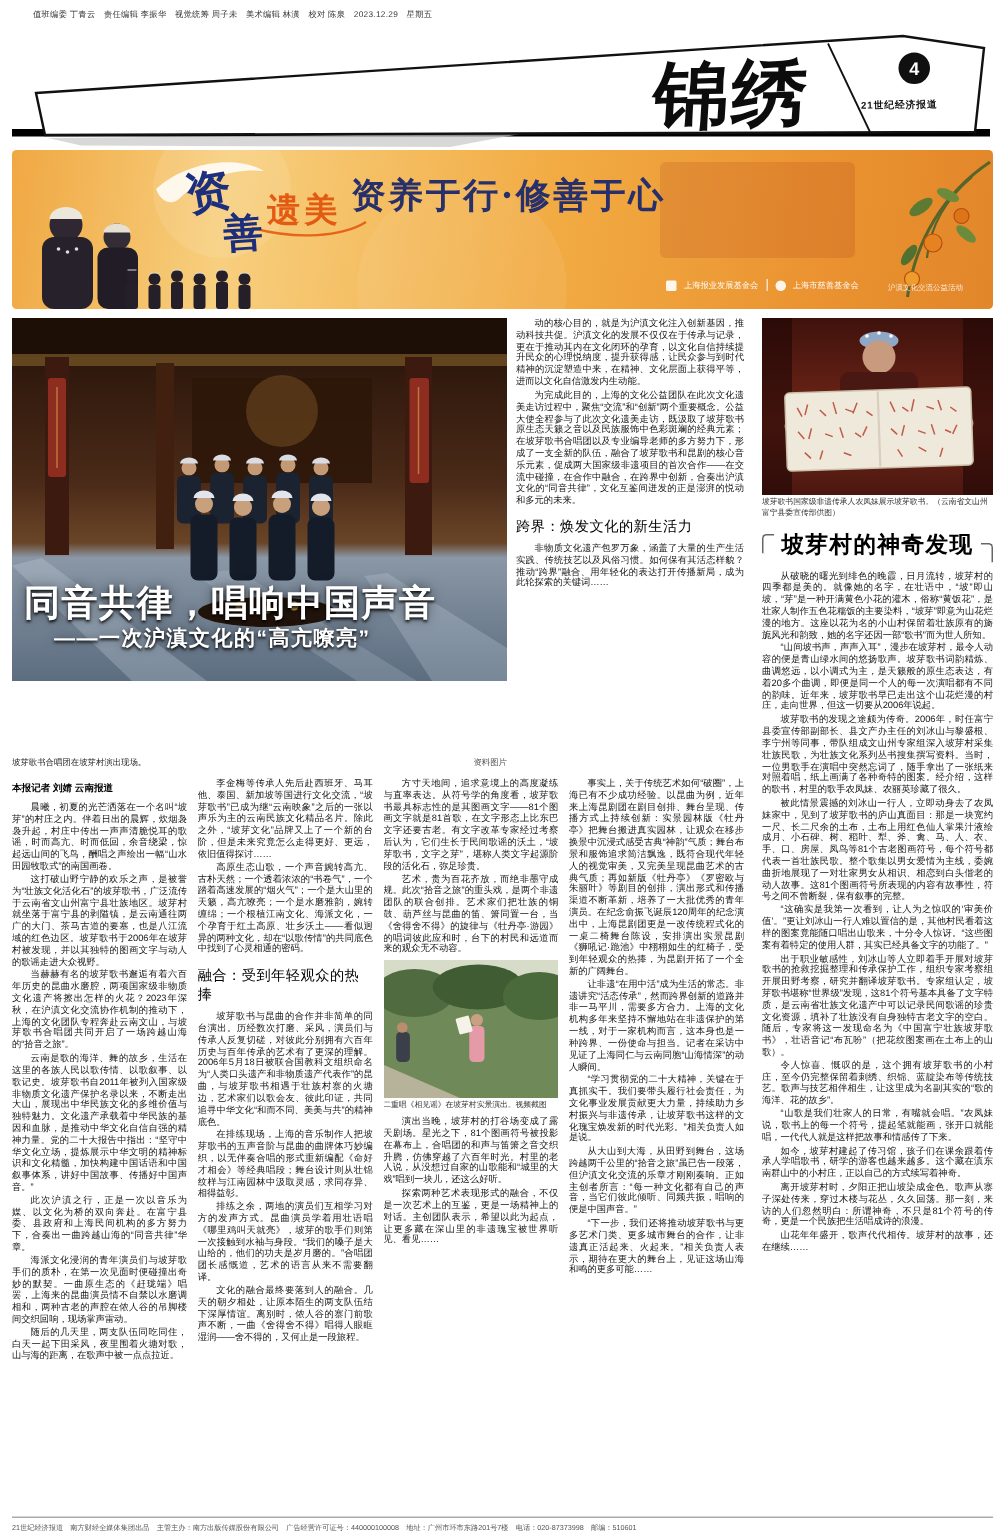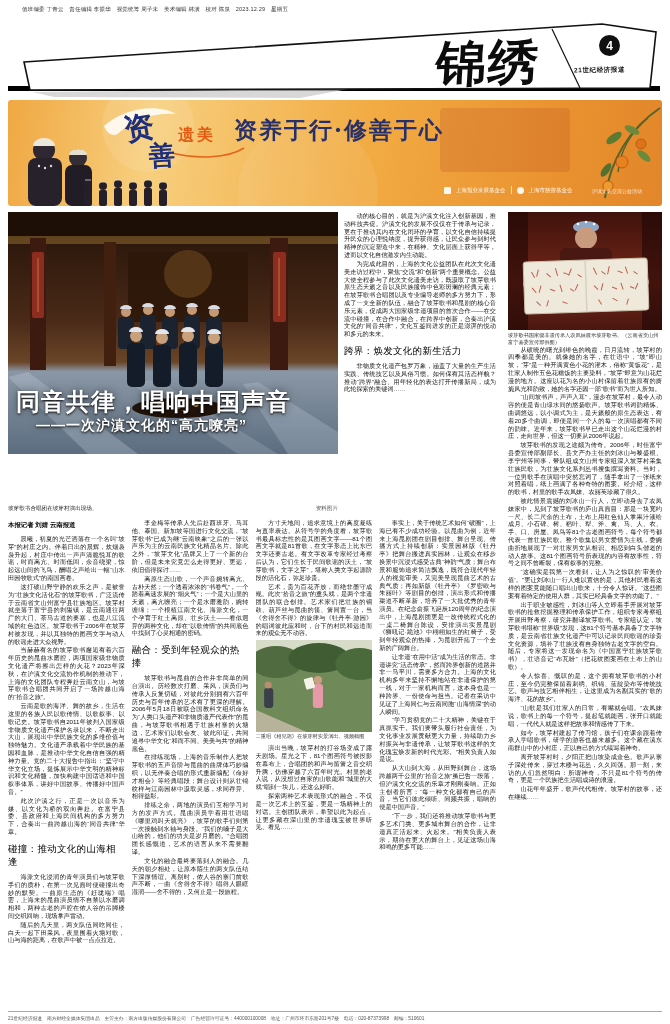--- a/index.html
+++ b/index.html
@@ -16,21 +16,21 @@
   .mast-title{position:absolute;left:428px;top:10px;font-size:50px;font-weight:900;letter-spacing:2px;color:#0c0c0c;transform:skewX(-5deg) rotate(-1.5deg);font-family:"DejaVu Sans",sans-serif}
   .badge{position:absolute;left:591px;top:15px;width:21px;height:21px;border-radius:50%;background:#101010;color:#fff;font-size:12px;font-weight:bold;display:flex;align-items:center;justify-content:center}
   .mast-sub{position:absolute;left:566px;top:46px;font-size:6.5px;font-weight:bold;letter-spacing:.6px;color:#111;transform:rotate(-1deg)}
 
   
   .banner{position:absolute;top:100px;left:8px;width:654px;height:106px;border-radius:3px;overflow:hidden;
     background:linear-gradient(97deg,#f0a843 0%,#f7cf7e 22%,#f2ab43 55%,#ea9330 82%,#e2862a 100%)}
   .banner svg{position:absolute;inset:0}
   .seal1{position:absolute;left:116px;top:8px;font-size:30px;font-weight:bold;color:#1d2f7c;font-family:"DejaVu Serif",serif;transform:rotate(-10deg)}
   .seal2{position:absolute;left:141px;top:38px;font-size:26px;font-weight:bold;color:#1d2f7c;font-family:"DejaVu Serif",serif;transform:rotate(-4deg)}
-  .tag{position:absolute;left:170px;top:25px;font-size:16px;font-weight:bold;color:#e35a12;letter-spacing:3px}
+  .tag{position:absolute;left:170px;top:25px;font-size:22px;font-weight:bold;color:#e35a12;letter-spacing:3px}
   .b-title{position:absolute;left:226px;top:15px;font-size:23px;font-weight:900;color:#27306a;letter-spacing:2px;font-family:"DejaVu Serif",serif;white-space:nowrap}
   .b-sub{position:absolute;left:254px;top:63px;font-size:12px;font-weight:bold;color:#8a2c10;letter-spacing:3px;white-space:nowrap}
   .b-partners{position:absolute;left:436px;top:86px;display:flex;align-items:center;gap:5px;color:rgba(255,255,255,.95);font-size:5.5px;white-space:nowrap}
   .logo-sq{display:inline-block;width:7px;height:7px;background:rgba(255,255,255,.9);border-radius:1px}
   .logo-cir{display:inline-block;width:7px;height:7px;background:rgba(255,255,255,.9);border-radius:50%}
   .p-div{display:inline-block;width:1px;height:8px;background:rgba(255,255,255,.7)}
   .b-note{position:absolute;left:584px;top:88px;font-size:5px;color:rgba(255,255,255,.8);white-space:nowrap}
 
   
   .content{position:absolute;top:212px;left:8px;width:654px}
@@ -241,21 +241,20 @@
 
     <div class="row-bottom">
       <div class="col">
         <div class="byline">本报记者 刘婧 云南报道</div>
         <div>
             <p class="para">晨曦，初夏的光芒洒落在一个名叫“坡芽”的村庄之内。伴着日出的晨辉，炊烟袅袅升起，村庄中传出一声声清脆悦耳的歌谣，时而高亢、时而低回，余音绕梁，惊起远山间的飞鸟，酬唱之声绘出一幅“山水田园牧歌式”的南国画卷。</p>
             <p class="para">这打破山野宁静的欢乐之声，是被誉为“壮族文化活化石”的坡芽歌书，广泛流传于云南省文山州富宁县壮族地区。坡芽村就坐落于富宁县的剥隘镇，是云南通往两广的大门、茶马古道的要塞，也是八江流域的红色边区。坡芽歌书于2006年在坡芽村被发现，并以其独特的图画文字与动人的歌谣走进大众视野。</p>
             <p class="para">当赫赫有名的坡芽歌书邂逅有着六百年历史的昆曲水磨腔，两项国家级非物质文化遗产将擦出怎样的火花？2023年深秋，在沪滇文化交流协作机制的推动下，上海的文化团队专程奔赴云南文山，与坡芽歌书合唱团共同开启了一场跨越山海的“拾音之旅”。</p>
             <p class="para">云南是歌的海洋、舞的故乡，生活在这里的各族人民以歌传情、以歌叙事、以歌记史。坡芽歌书自2011年被列入国家级非物质文化遗产保护名录以来，不断走出大山，展现出中华民族文化的多维价值与独特魅力。文化遗产承载着中华民族的基因和血脉，是推动中华文化自信自强的精神力量。党的二十大报告中指出：“坚守中华文化立场，提炼展示中华文明的精神标识和文化精髓，加快构建中国话语和中国叙事体系，讲好中国故事、传播好中国声音。”</p>
             <p class="para">此次沪滇之行，正是一次以音乐为媒、以文化为桥的双向奔赴。在富宁县委、县政府和上海民间机构的多方努力下，合奏出一曲跨越山海的“同音共律”华章。</p>
-            <h3 class="sec-h">碰撞：推动文化的山海相逢</h3>
             <p class="para">海派文化浸润的青年演员们与坡芽歌手们的质朴，在第一次见面时便碰撞出奇妙的默契。一曲原生态的《赶珑端》唱罢，上海来的昆曲演员情不自禁以水磨调相和，两种古老的声腔在侬人谷的吊脚楼间交织回响，现场掌声雷动。</p>
             <p class="para">随后的几天里，两支队伍同吃同住，白天一起下田采风，夜里围着火塘对歌，山与海的距离，在歌声中被一点点拉近。</p>
           </div>
       </div>
       <div class="col">
           <p class="para">李金梅等传承人先后赴西班牙、马耳他、泰国、新加坡等国进行文化交流，“坡芽歌书”已成为继“云南映象”之后的一张以声乐为主的云南民族文化精品名片。除此之外，“坡芽文化”品牌又上了一个新的台阶，但是未来究竟怎么走得更好、更远，依旧值得探讨……</p>
           <p class="para">高原生态山歌，一个声音婉转高亢、古朴天然；一个透着浓浓的“书卷气”，一个踏着高速发展的“烟火气”；一个是大山里的天籁，高亢嘹亮；一个是水磨雅韵，婉转缠绵；一个根植江南文化、海派文化，一个孕育于红土高原、壮乡沃土——看似迥异的两种文化，却在“以歌传情”的共同底色中找到了心灵相通的密码。</p>
           <h3 class="sec-h">融合：受到年轻观众的热捧</h3>
           <p class="para">坡芽歌书与昆曲的合作并非简单的同台演出。历经数次打磨、采风，演员们与传承人反复切磋，对彼此分别拥有六百年历史与百年传承的艺术有了更深的理解。2006年5月18日被联合国教科文组织命名为“人类口头遗产和非物质遗产代表作”的昆曲，与坡芽歌书相遇于壮族村寨的火塘边，艺术家们以歌会友、彼此印证，共同追寻中华文化“和而不同、美美与共”的精神底色。</p>
           <p class="para">在排练现场，上海的音乐制作人把坡芽歌书的五声音阶与昆曲的曲牌体巧妙编织，以无伴奏合唱的形式重新编配《命好才相会》等经典唱段；舞台设计则从壮锦纹样与江南园林中汲取灵感，求同存异、相得益彰。</p>
@@ -325,20 +324,25 @@
               <path d="M24,58 l3,6 M31,56 l-2,7 M39,60 l4,4 M48,55 l2,8 M56,60 l5,2 M64,56 l-3,7 M70,62 l4,3"></path>
               <path d="M24,74 l4,5 M33,72 l-2,7 M42,76 l5,2 M52,72 l2,7 M62,76 l4,3 M70,72 l-3,6"></path>
               <path d="M86,56 l3,7 M94,60 l4,3 M102,55 l-2,8 M110,60 l5,2 M118,56 l2,7 M126,61 l4,3"></path>
               <path d="M86,74 l4,4 M95,72 l-2,7 M104,76 l5,2 M113,72 l2,7 M122,76 l4,2 M130,73 l-3,6"></path>
               <path d="M28,88 l4,4 M40,87 l-2,6 M54,89 l5,2 M90,88 l3,5 M104,87 l5,3 M120,88 l-2,6"></path>
             </g>
           </g>
         </svg>
       </div>
       <div class="sb-cap">坡芽歌书国家级非遗传承人农凤妹展示坡芽歌书。（云南省文山州富宁县委宣传部供图）</div>
+      <div class="sb-title-row">
+        <span class="cnr-l"></span>
+        <span class="sb-title">坡芽村的神奇发现</span>
+        <span class="cnr-r"></span>
+      </div>
       <div class="sb-body">
           <p class="para">从破晓的曙光到绯色的晚霞，日月流转，坡芽村的四季都是美的。就像她的名字，在壮语中，“坡”即山坡，“芽”是一种开满黄色小花的灌木，俗称“黄饭花”，是壮家人制作五色花糯饭的主要染料，“坡芽”即意为山花烂漫的地方。这座以花为名的小山村保留着壮族原有的旖旎风光和韵致，她的名字还因一部“歌书”而为世人所知。</p>
           <p class="para">“山间坡书声，声声入耳”，漫步在坡芽村，最令人动容的便是青山绿水间的悠扬歌声。坡芽歌书词韵精炼、曲调悠远，以小调式为主，是天籁般的原生态表达，有着20多个曲调，即便是同一个人的每一次演唱都有不同的韵味。近年来，坡芽歌书早已走出这个山花烂漫的村庄，走向世界，但这一切要从2006年说起。</p>
           <p class="para">坡芽歌书的发现之途颇为传奇。2006年，时任富宁县委宣传部副部长、县文产办主任的刘冰山与黎盛根、李宁州等同事，带队组成文山州专家组深入坡芽村采集壮族民歌，为壮族文化系列丛书搜集撰写资料。当时，一位男歌手在演唱中突然忘词了，随手拿出了一张纸来对照着唱，纸上画满了各种奇特的图案。经介绍，这样的歌书，村里的歌手农凤妹、农丽英珍藏了很久。</p>
           <p class="para">被此情景震撼的刘冰山一行人，立即动身去了农凤妹家中，见到了坡芽歌书的庐山真面目：那是一块宽约一尺、长二尺余的土布，土布上用红色仙人掌果汁液绘成月、小石碑、树、稻叶、犁、斧、禽、马、人、衣、手、口、房屋、凤鸟等81个古老图画符号，每个符号都代表一首壮族民歌。整个歌集以男女爱情为主线，委婉曲折地展现了一对壮家男女从相识、相恋到白头偕老的动人故事。这81个图画符号所表现的内容有故事性，符号之间不曾断裂，保有叙事的完整。</p>
           <p class="para">“这确实是我第一次看到，让人为之惊叹的‘审美价值’。”更让刘冰山一行人难以置信的是，其他村民看着这样的图案竟能随口唱出山歌来，十分令人惊讶。“这些图案有着特定的使用人群，其实已经具备文字的功能了。”</p>
           <p class="para">出于职业敏感性，刘冰山等人立即着手开展对坡芽歌书的抢救挖掘整理和传承保护工作，组织专家考察组开展田野考察，研究并翻译坡芽歌书。专家组认定，坡芽歌书堪称“世界级”发现，这81个符号基本具备了文字特质，是云南省壮族文化遗产中可以记录民间歌谣的珍贵文化资源，填补了壮族没有自身独特古老文字的空白。随后，专家将这一发现命名为《中国富宁壮族坡芽歌书》，壮语音记“布瓦吩”（把花纹图案画在土布上的山歌）。</p>
           <p class="para">令人惊喜、慨叹的是，这个拥有坡芽歌书的小村庄，至今仍完整保留着刺绣、织锦、蓝靛染布等传统技艺。歌声与技艺相伴相生，让这里成为名副其实的“歌的海洋、花的故乡”。</p>
           <p class="para">“山歌是我们壮家人的日常，有嘴就会唱。”农凤妹说，歌书上的每一个符号，提起笔就能画，张开口就能唱，一代代人就是这样把故事和情感传了下来。</p>
           <p class="para">如今，坡芽村建起了传习馆，孩子们在课余跟着传承人学唱歌书，研学的游客也越来越多。这个藏在滇东南群山中的小村庄，正以自己的方式续写着神奇。</p>

